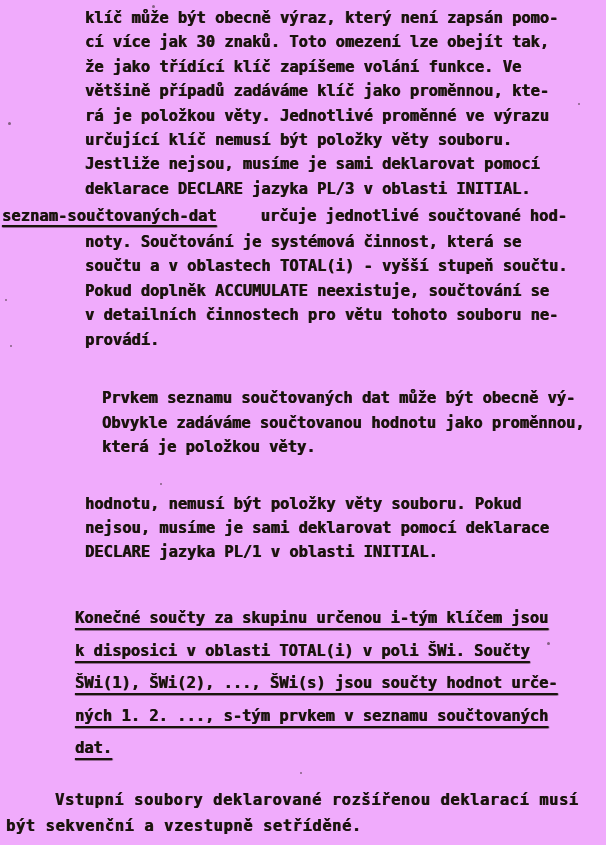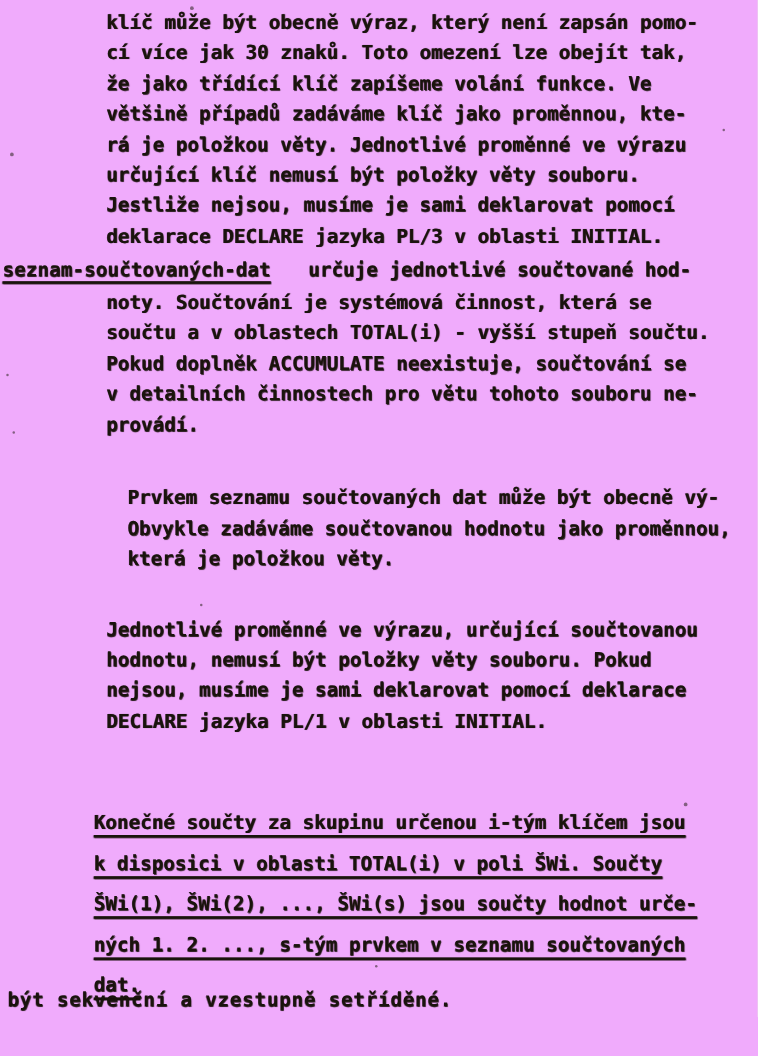--- a/index.html
+++ b/index.html
@@ -22,25 +22,25 @@
   }
   .b-parakey{left:85px;top:6px;line-height:24.4px;}
   .b-termline{left:2px;top:204px;line-height:24.4px;}
   .kw{
     text-decoration:underline;
     text-decoration-thickness:1.7px;
     text-underline-offset:4px;
     white-space:pre;
     text-shadow:0.5px 0.4px 0.6px rgba(22,15,8,.8),-0.3px 0.3px 0.5px rgba(22,15,8,.45);
   }
-  .term-rest{margin-left:30px;}
+  .term-rest{margin-left:44px;}
   .b-termbody{left:85px;top:230px;line-height:24.4px;}
   .b-prvkem{left:85px;top:386px;line-height:24.7px;margin-left:17px;}
   .b-jednotlive{left:85px;top:492px;line-height:24.2px;}
-  .b-emph{left:75px;top:602px;line-height:32.6px;margin-top:40px;}
+  .b-emph{left:75px;top:602px;line-height:32.6px;}
   .b-emph .ln{
     display:block;
   }
   .b-emph .ln span{
     text-decoration:underline;
     text-decoration-thickness:1.8px;
     text-underline-offset:5px;
     white-space:pre;
   }
   .b-closing{left:6px;top:788px;line-height:25.5px;letter-spacing:0.55px;}
@@ -76,35 +76,35 @@
     <div class="ln">provádí.</div>
   </div>
 
   <div class="block b-prvkem">
     <div class="ln">Prvkem seznamu součtovaných dat může být obecně vý-</div>
     <div class="ln">Obvykle zadáváme součtovanou hodnotu jako proměnnou,</div>
     <div class="ln">která je položkou věty.</div>
   </div>
 
   <div class="block b-jednotlive">
-    <div class="ln">Jednotlivé proměnné ve výrazu, určující součtovanou</div>
     <div class="ln">hodnotu, nemusí být položky věty souboru. Pokud</div>
     <div class="ln">nejsou, musíme je sami deklarovat pomocí deklarace</div>
     <div class="ln">DECLARE jazyka PL/1 v oblasti INITIAL.</div>
   </div>
 
   <div class="block b-emph">
     <div class="ln"><span>Konečné součty za skupinu určenou i-tým klíčem jsou</span></div>
     <div class="ln"><span>k disposici v oblasti TOTAL(i) v poli ŠWi. Součty</span></div>
     <div class="ln"><span>ŠWi(1), ŠWi(2), ..., ŠWi(s) jsou součty hodnot urče-</span></div>
     <div class="ln"><span>ných 1. 2. ..., s-tým prvkem v seznamu součtovaných</span></div>
     <div class="ln"><span>dat.</span></div>
   </div>
 
   <div class="block b-closing">
+    <div class="ln first">Vstupní soubory deklarované rozšířenou deklarací musí</div>
     <div class="ln">být sekvenční a vzestupně setříděné.</div>
   </div>
 
   <div class="speck" style="left:152px;top:5px;width:3px;height:3px;"></div>
   <div class="speck" style="left:8px;top:122px;width:3px;height:3px;"></div>
   <div class="speck" style="left:5px;top:299px;width:2px;height:2px;"></div>
   <div class="speck" style="left:10px;top:345px;width:2px;height:2px;"></div>
   <div class="speck" style="left:578px;top:103px;width:2px;height:2px;"></div>
   <div class="speck" style="left:547px;top:642px;width:3px;height:3px;"></div>
   <div class="speck" style="left:300px;top:772px;width:2px;height:2px;"></div>

